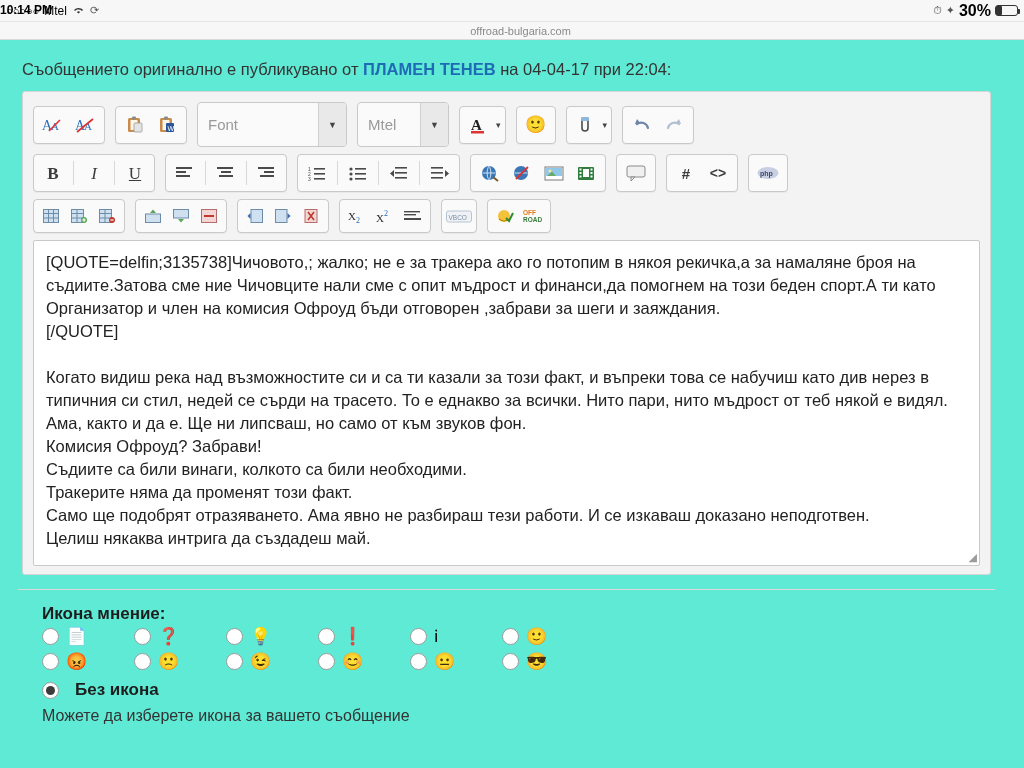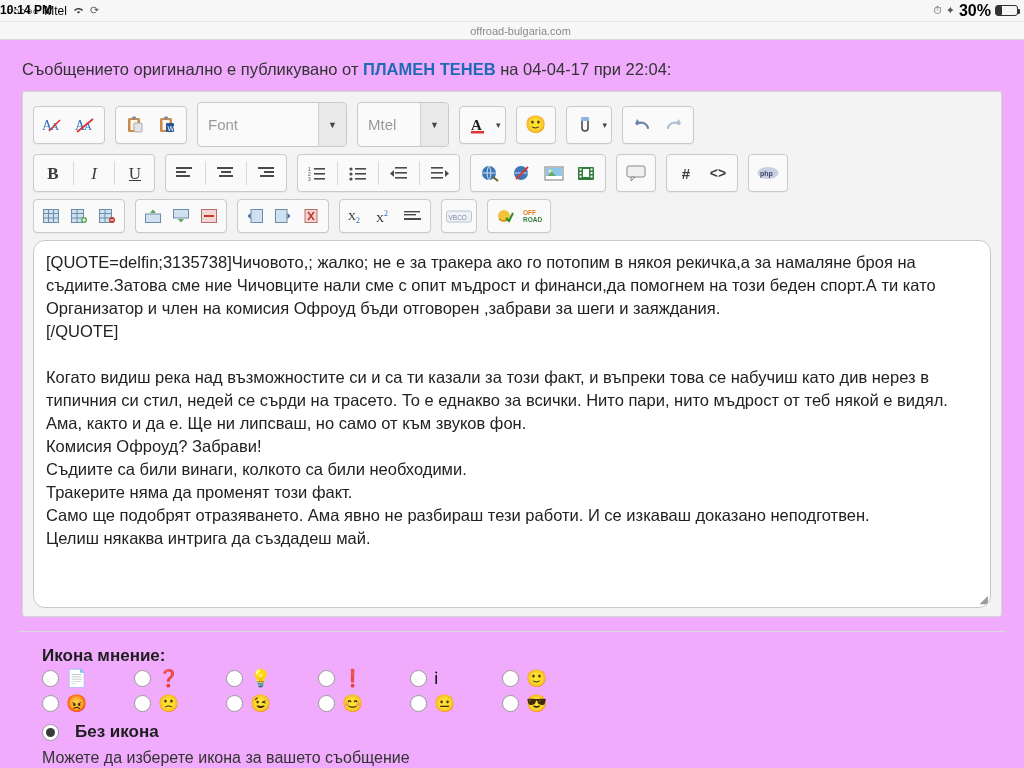--- a/index.html
+++ b/index.html
@@ -49,23 +49,23 @@
   .urlline {
     height: 18px; background: #f7f7f7;
     display: flex; align-items: center; justify-content: center;
     font-size: 11px; color: #8a8a8e;
     border-bottom: 1px solid #d9d9d9;
     padding-left: 17px;
   }
 
   
   .page {
-    padding: 0 0 0 0;
+    padding: 0 11px 0 0;
     height: calc(768px - 22px - 18px);
-    background: #f0abfc;
+    background: #5eead4;
     position: relative;
   }
   .page-inner { padding: 14px 18px 0 18px; }
 
   .origmsg {
     font-size: 16.5px; color: #333; padding: 6px 0 12px 4px;
   }
   .origmsg a { color: #1f6ab5; text-decoration: none; font-weight: bold; }
 
   
@@ -118,24 +118,24 @@
   .combo.narrow .cvalue { width: 52px; }
 
   .sep { width: 1px; height: 24px; background: #d8d8d8; margin: 0 3px; }
 
   .bld { font-weight: bold; font-family: "Liberation Serif", serif; font-size: 17px; }
   .ital { font-style: italic; font-family: "Liberation Serif", serif; font-size: 17px; }
   .undl { text-decoration: underline; font-family: "Liberation Serif", serif; font-size: 17px; }
 
   
   .ta-wrap {
-    background: #fff; border: 1px solid #c9c9c9; border-radius: 12px;
+    background: #fff; border: 1px solid #c9c9c9; border-radius: 2px;
     margin-top: 4px;
     position: relative;
-    height: 368px;
+    height: 326px;
     overflow: hidden;
   }
   .ta {
     padding: 10px 12px;
     font-family: "Liberation Sans", sans-serif;
     font-size: 16.5px;
     line-height: 23px;
     color: #222;
     white-space: pre-wrap;
     height: 100%;

